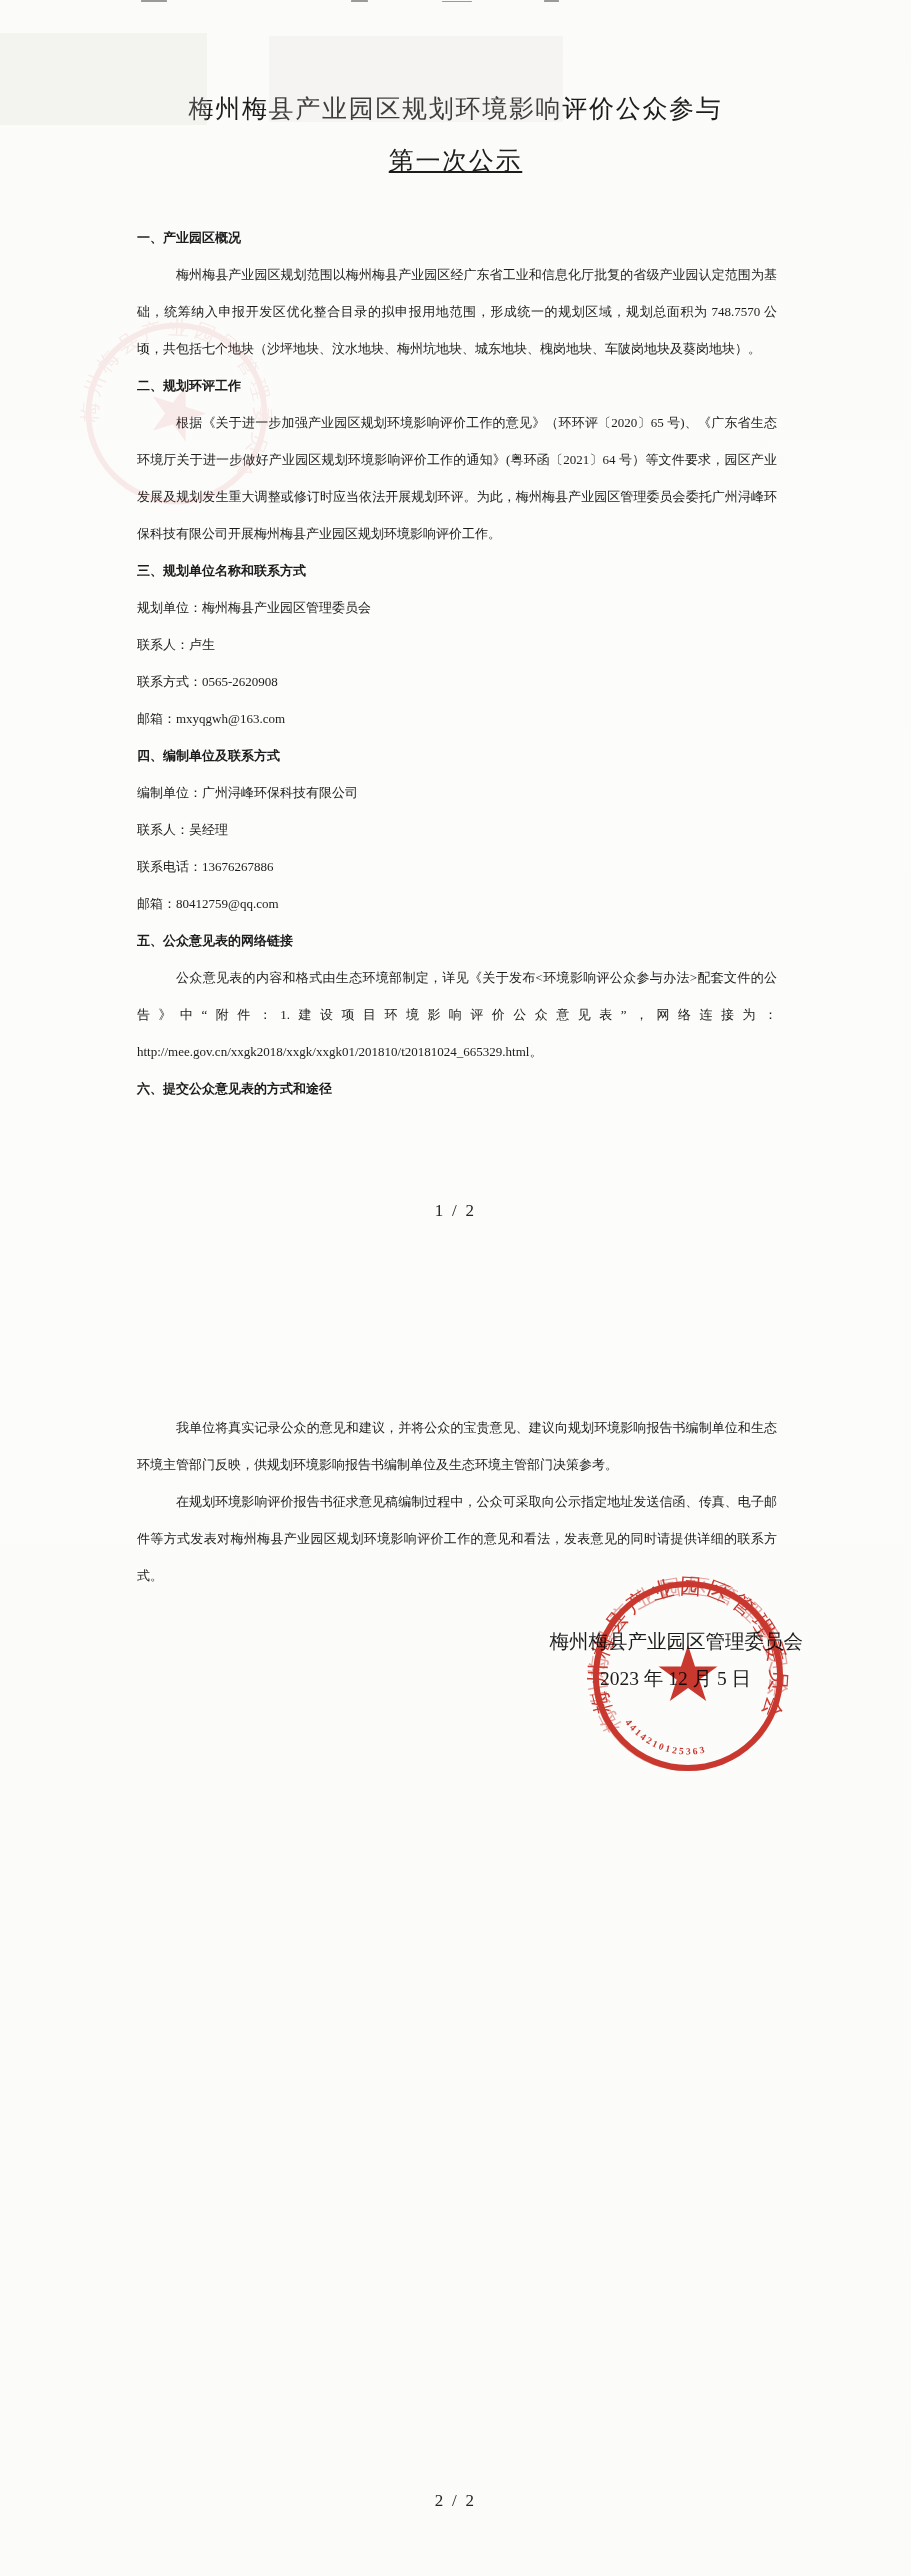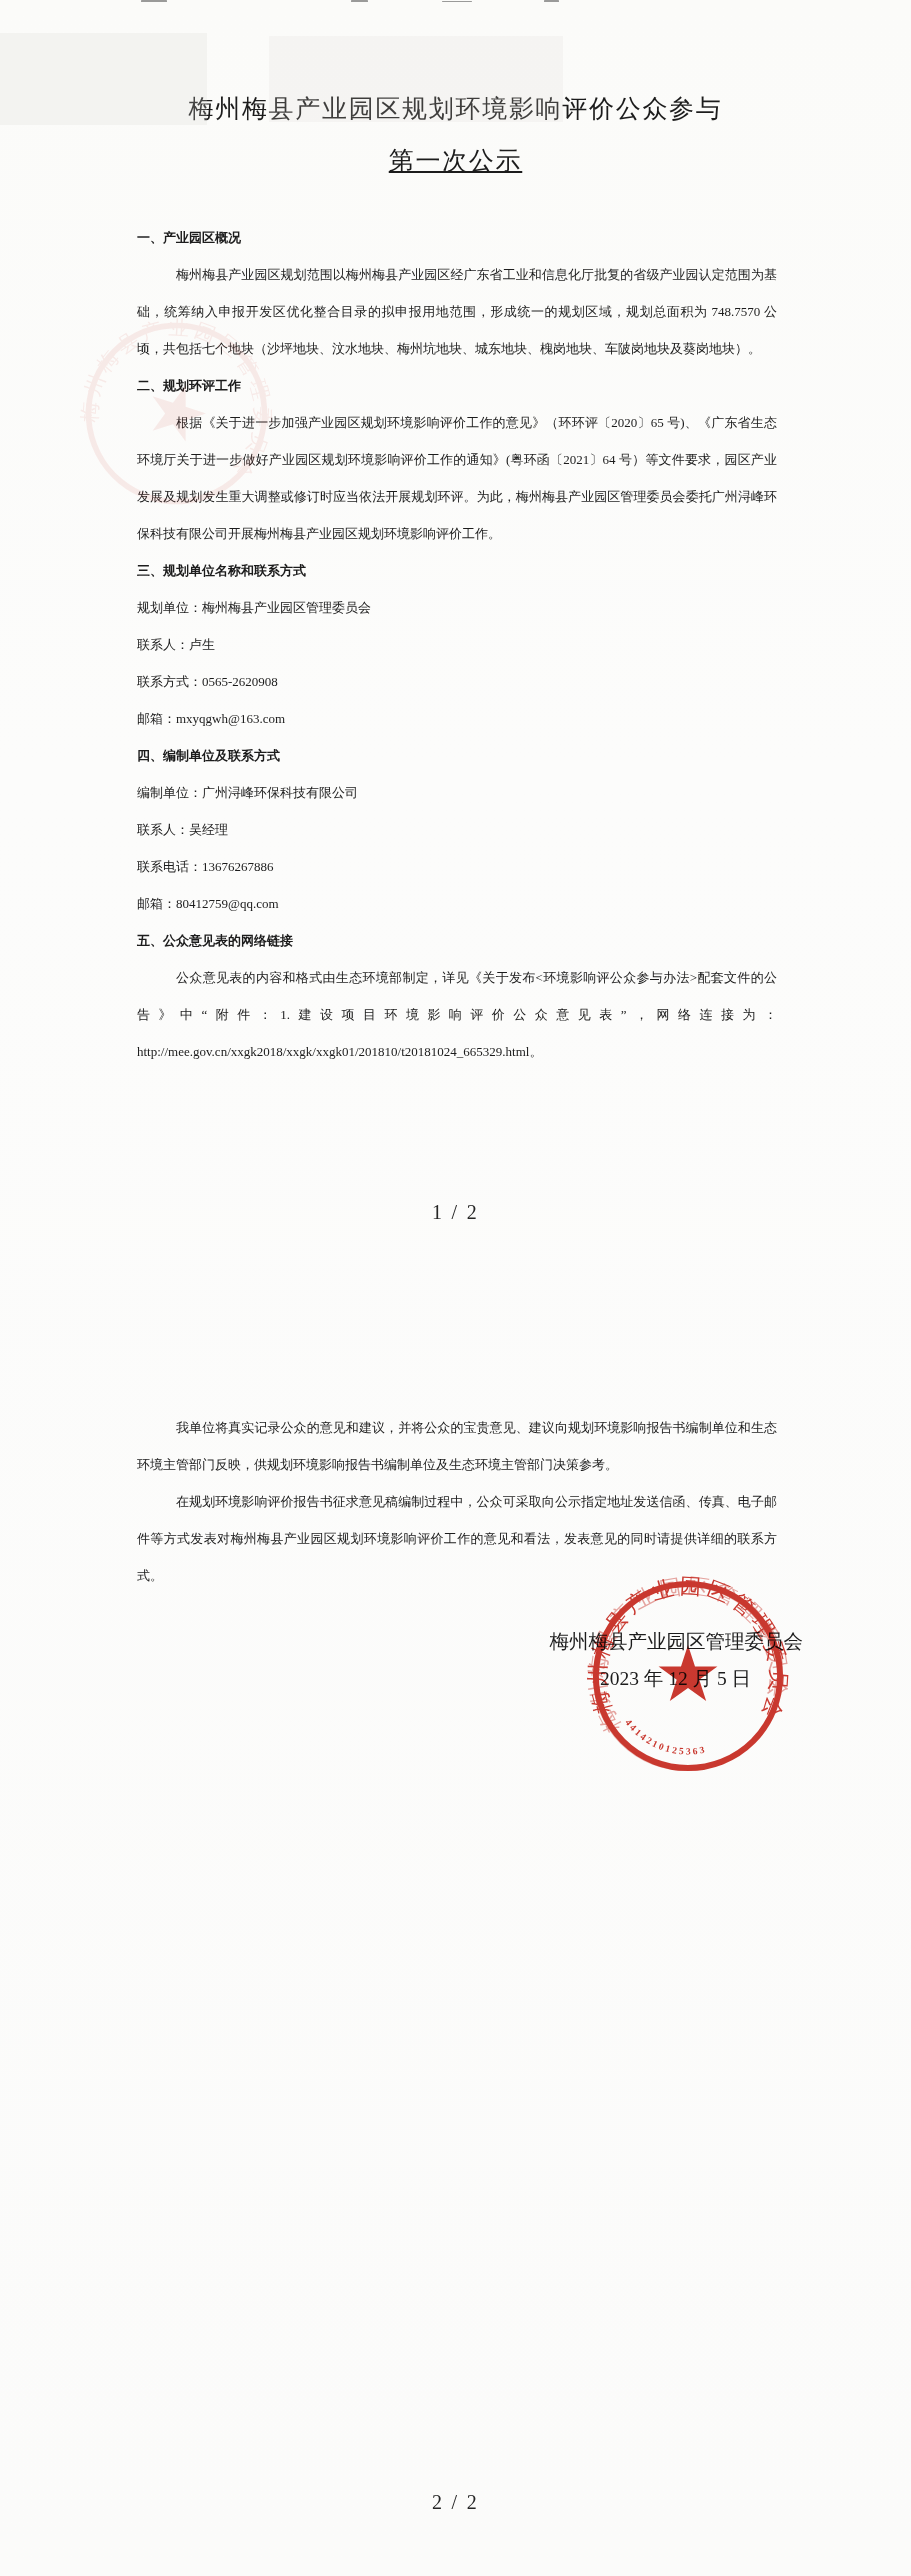--- a/index.html
+++ b/index.html
@@ -23,21 +23,21 @@
   .title2 { padding-top:27px;text-decoration:underline; }
 
   .content { margin:46px 134px 0 137px; font-size:13px; line-height:37px;
              text-align:justify; text-justify:inter-character; }
   .content2 { margin-top:121px; }
   .heading { font-weight:bold; margin:0; }
   .para { margin:0; text-indent:39px; }
   .kv { margin:0; }
 
   .footer { position:absolute; left:0; width:100%; text-align:center;
-            font-size:20px; color:#262626; letter-spacing:2.3px; }
+            font-size:17px; color:#262626; letter-spacing:2.3px; }
   .footer1 { top:1201px; }
   .footer2 { top:1203px; }
 
   .sig-wrap { margin-top:29px; margin-right:108px; text-align:right;
               font-size:19.5px; line-height:37px; }
   .sig-date { padding-right:52px; }
 
   .seal { position:absolute; left:587px; top:287px; width:202px; height:202px;
           mix-blend-mode:multiply; opacity:.92; }
   .seal text { font-family:"Liberation Serif","DejaVu Serif",serif; }
@@ -86,20 +86,21 @@
 
       <div class="heading">四、编制单位及联系方式</div>
       <p class="kv">编制单位：广州浔峰环保科技有限公司</p>
       <p class="kv">联系人：吴经理</p>
       <p class="kv">联系电话：13676267886</p>
       <p class="kv">邮箱：80412759@qq.com</p>
 
       <div class="heading">五、公众意见表的网络链接</div>
       <p class="para">公众意见表的内容和格式由生态环境部制定，详见《关于发布&lt;环境影响评公众参与办法&gt;配套文件的公告》中“附件：1.建设项目环境影响评价公众意见表”，网络连接为：http://mee.gov.cn/xxgk2018/xxgk/xxgk01/201810/t20181024_665329.html。</p>
 
+      <div class="heading">六、提交公众意见表的方式和途径</div>
     </div>
 
     <div class="footer footer1">1 / 2</div>
   </div>
 
   <div class="page page2">
 
     <div class="content content2">
       <p class="para">我单位将真实记录公众的意见和建议，并将公众的宝贵意见、建议向规划环境影响报告书编制单位和生态环境主管部门反映，供规划环境影响报告书编制单位及生态环境主管部门决策参考。</p>
       <p class="para">在规划环境影响评价报告书征求意见稿编制过程中，公众可采取向公示指定地址发送信函、传真、电子邮件等方式发表对梅州梅县产业园区规划环境影响评价工作的意见和看法，发表意见的同时请提供详细的联系方式。</p>

